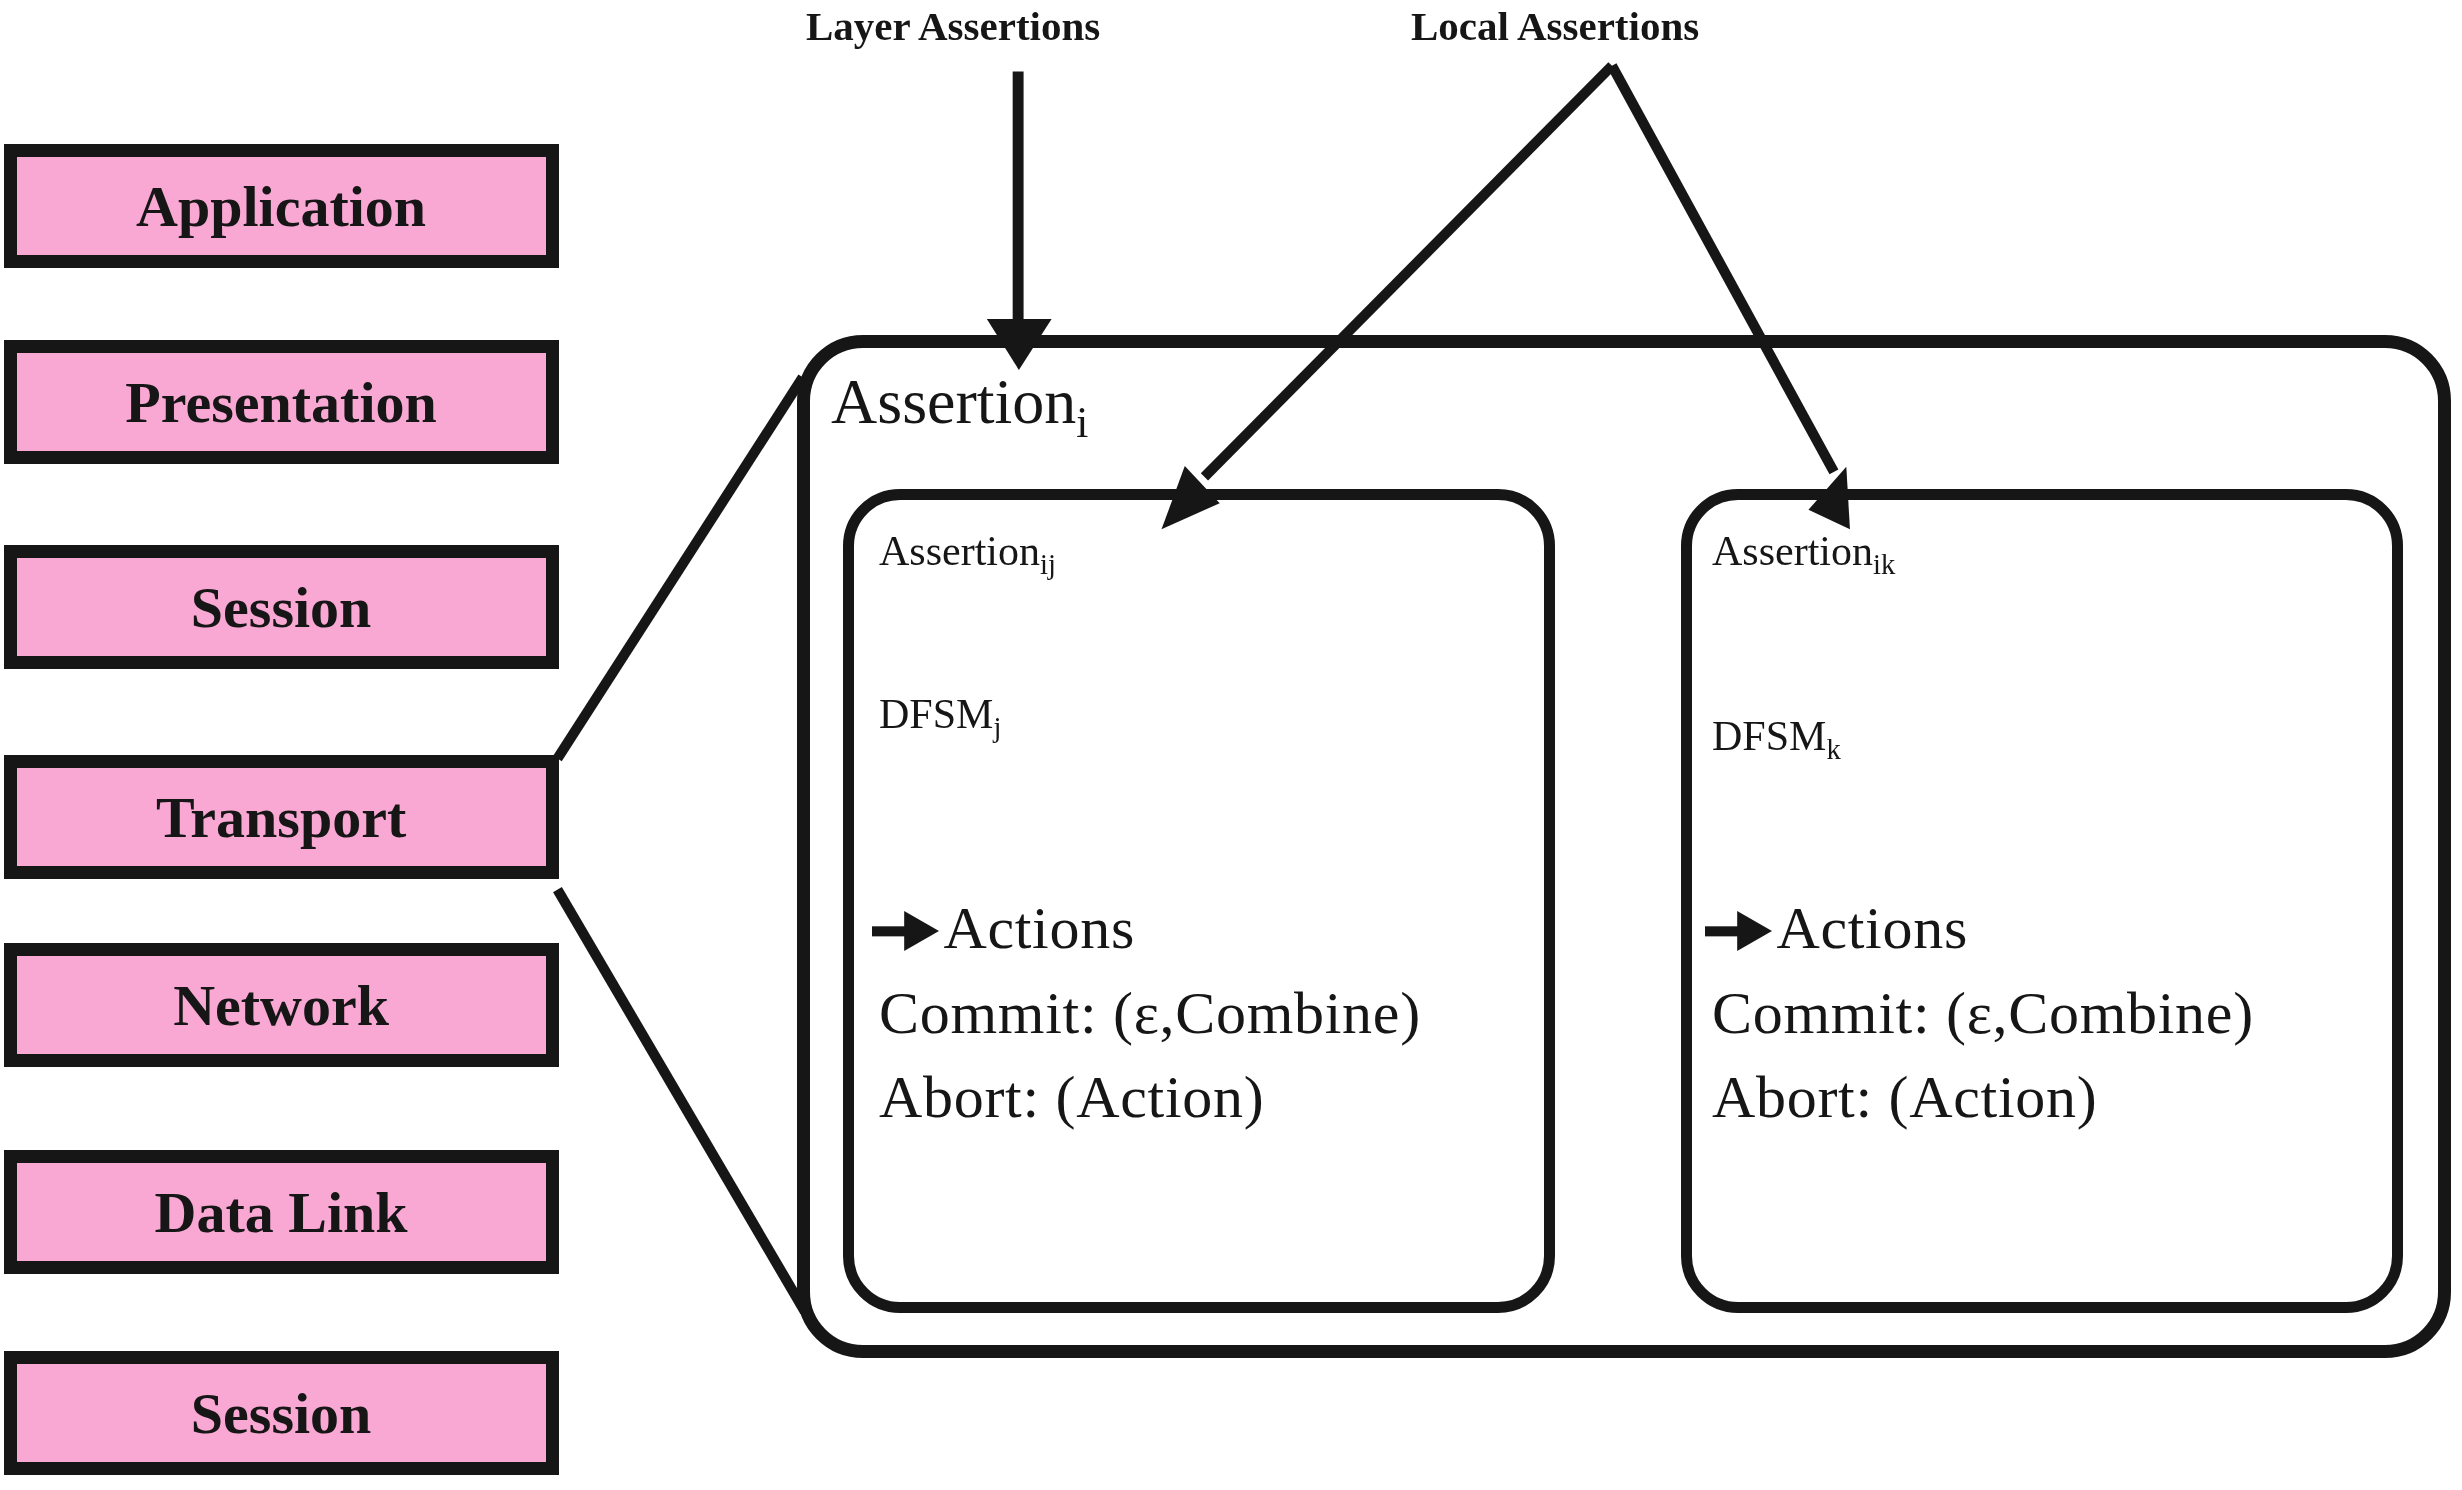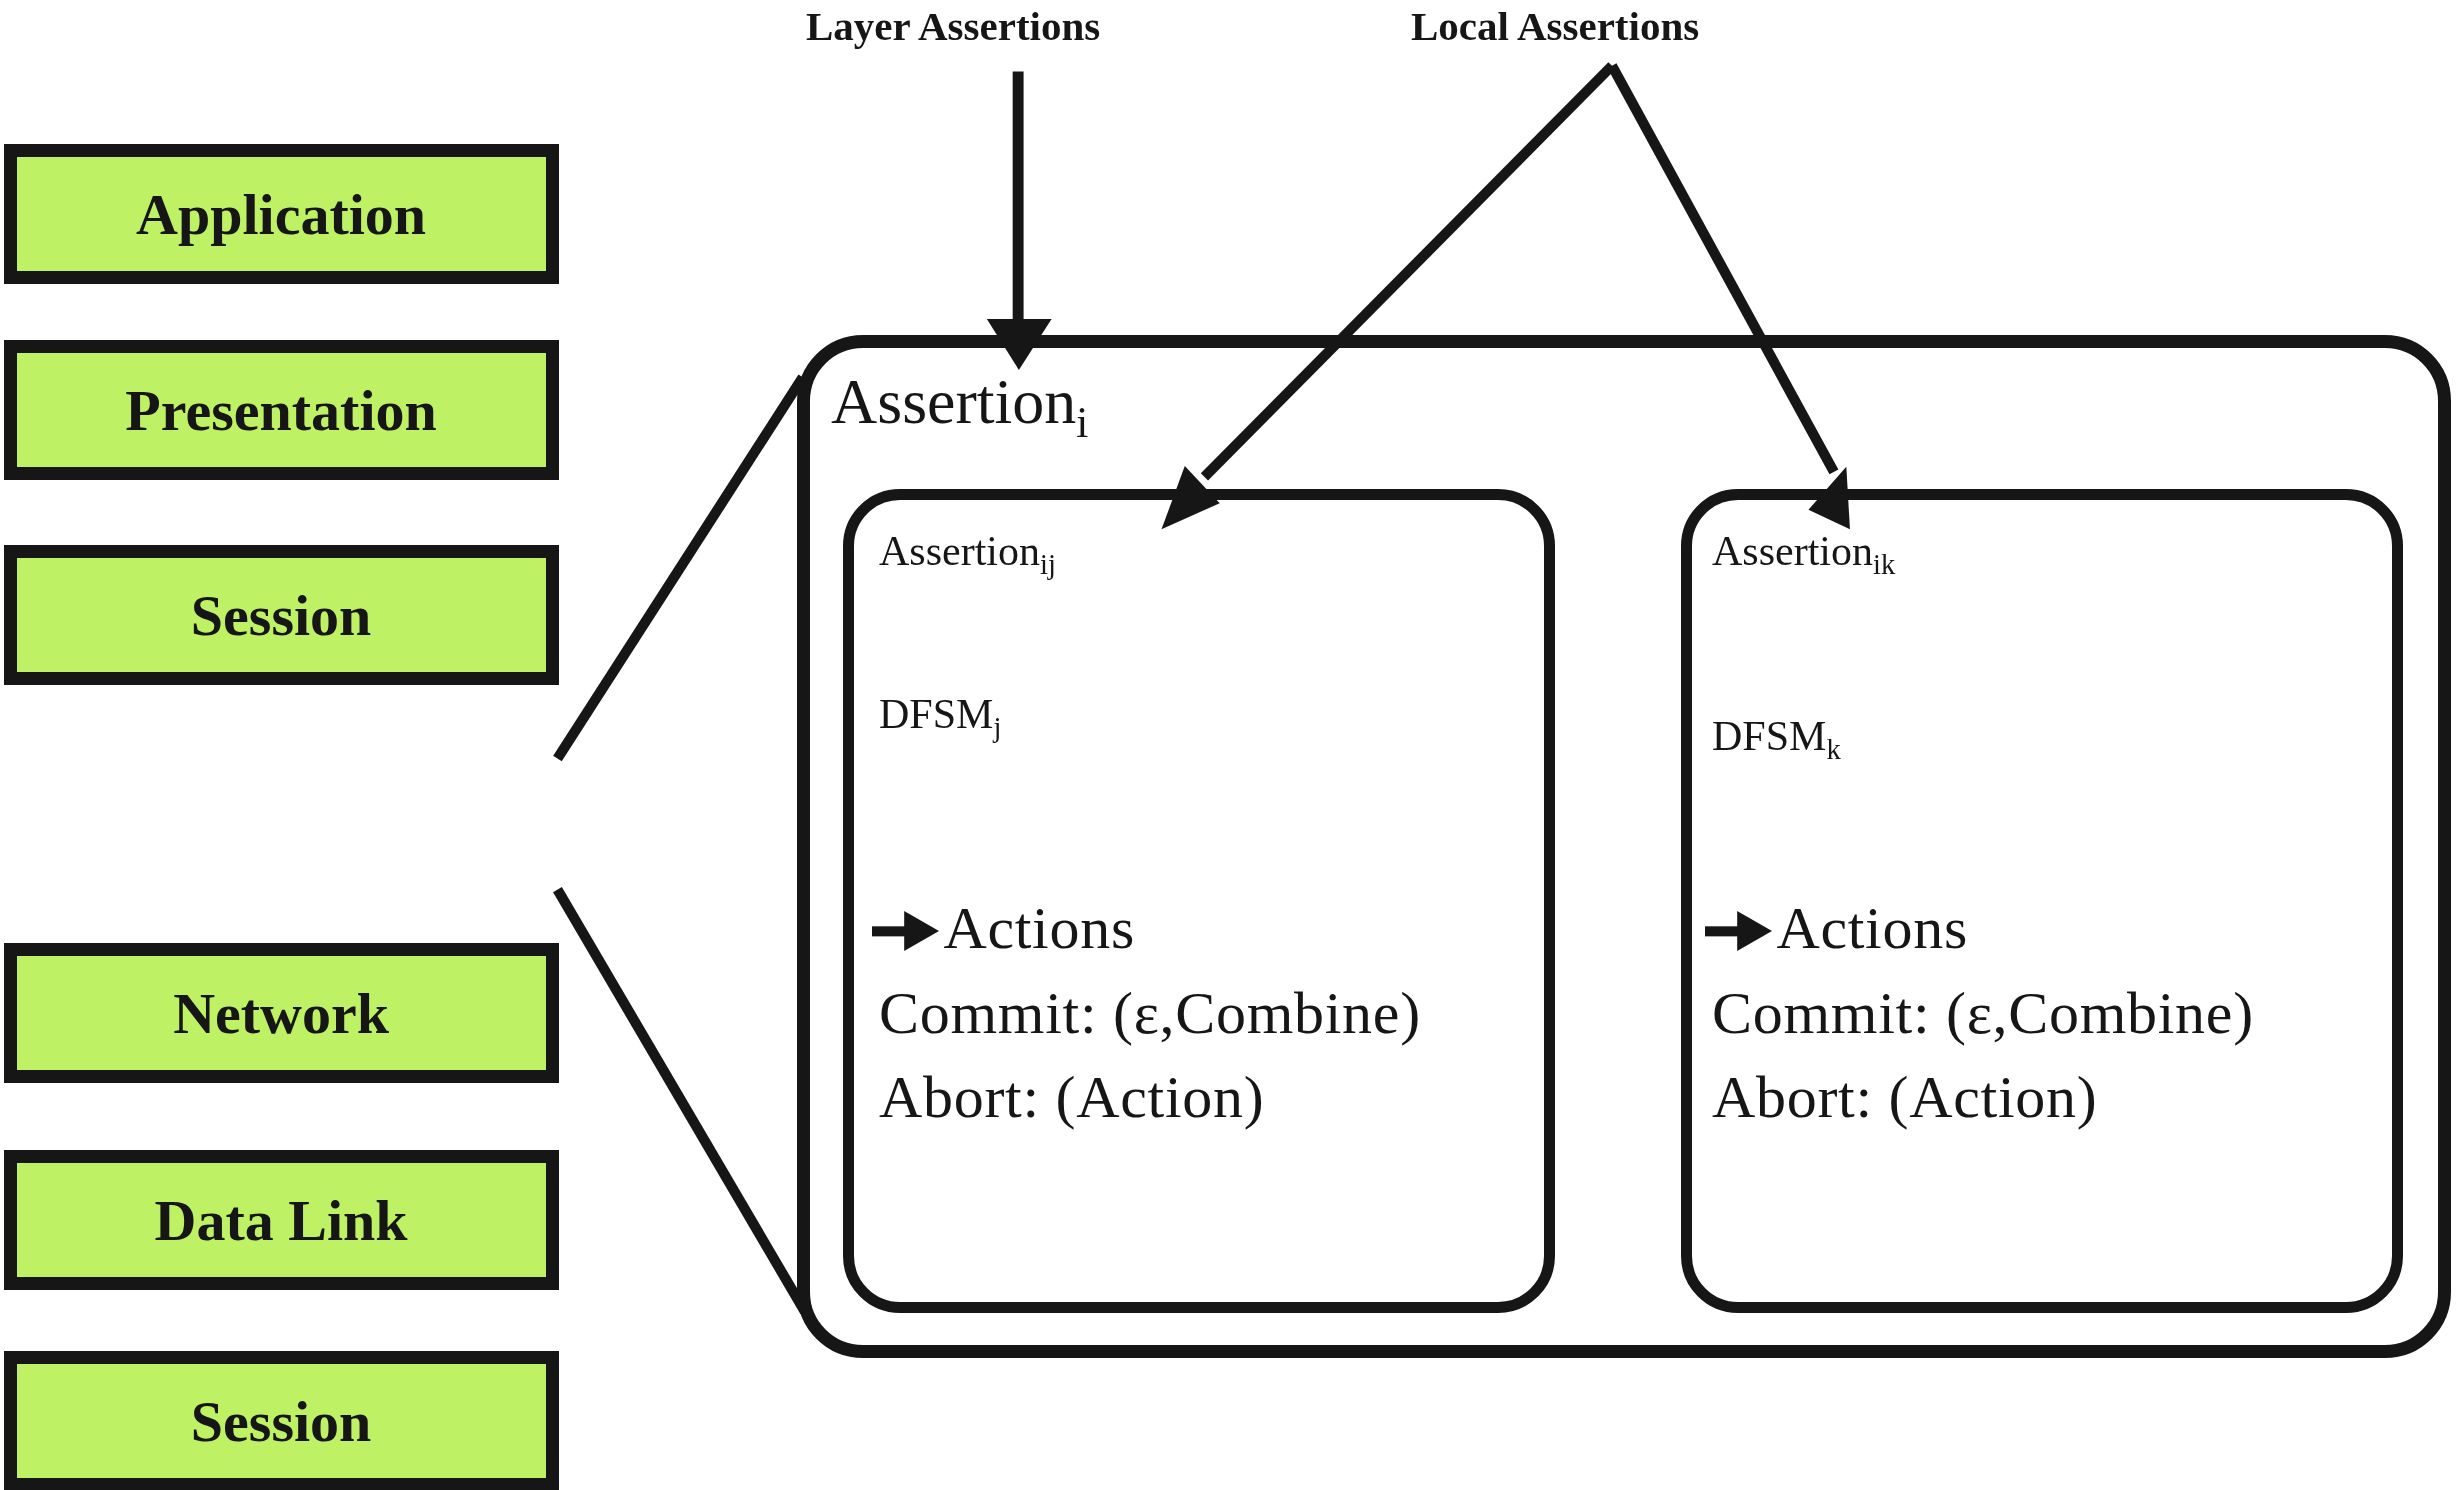--- a/index.html
+++ b/index.html
@@ -12,23 +12,23 @@
     overflow: hidden;
     font-family: "Liberation Serif", "DejaVu Serif", serif;
     color: #161616;
   }
 
   
   .osi-box {
     position: absolute;
     left: 3.6px;
     width: 555px;
-    height: 140px;
+    height: 124px;
     border: 13px solid #161616;
-    background: #bef264;
+    background: #f9a8d4;
     display: flex;
     align-items: center;
     justify-content: center;
   }
   .osi-box span {
     font-weight: bold;
     font-size: 58px;
     white-space: nowrap;
   }
 
@@ -108,20 +108,23 @@
 
   <div class="osi-box" style="top:144px">
       <span>Application</span>
     </div>
   <div class="osi-box" style="top:545px">
       <span>Session</span>
     </div>
   <div class="osi-box" style="top:340px">
       <span>Presentation</span>
     </div>
+  <div class="osi-box" style="top:755px">
+      <span>Transport</span>
+    </div>
   <div class="osi-box" style="top:943px">
       <span>Network</span>
     </div>
   <div class="osi-box" style="top:1150px">
       <span>Data Link</span>
     </div>
   <div class="osi-box" style="top:1351px">
       <span>Session</span>
     </div>
 

